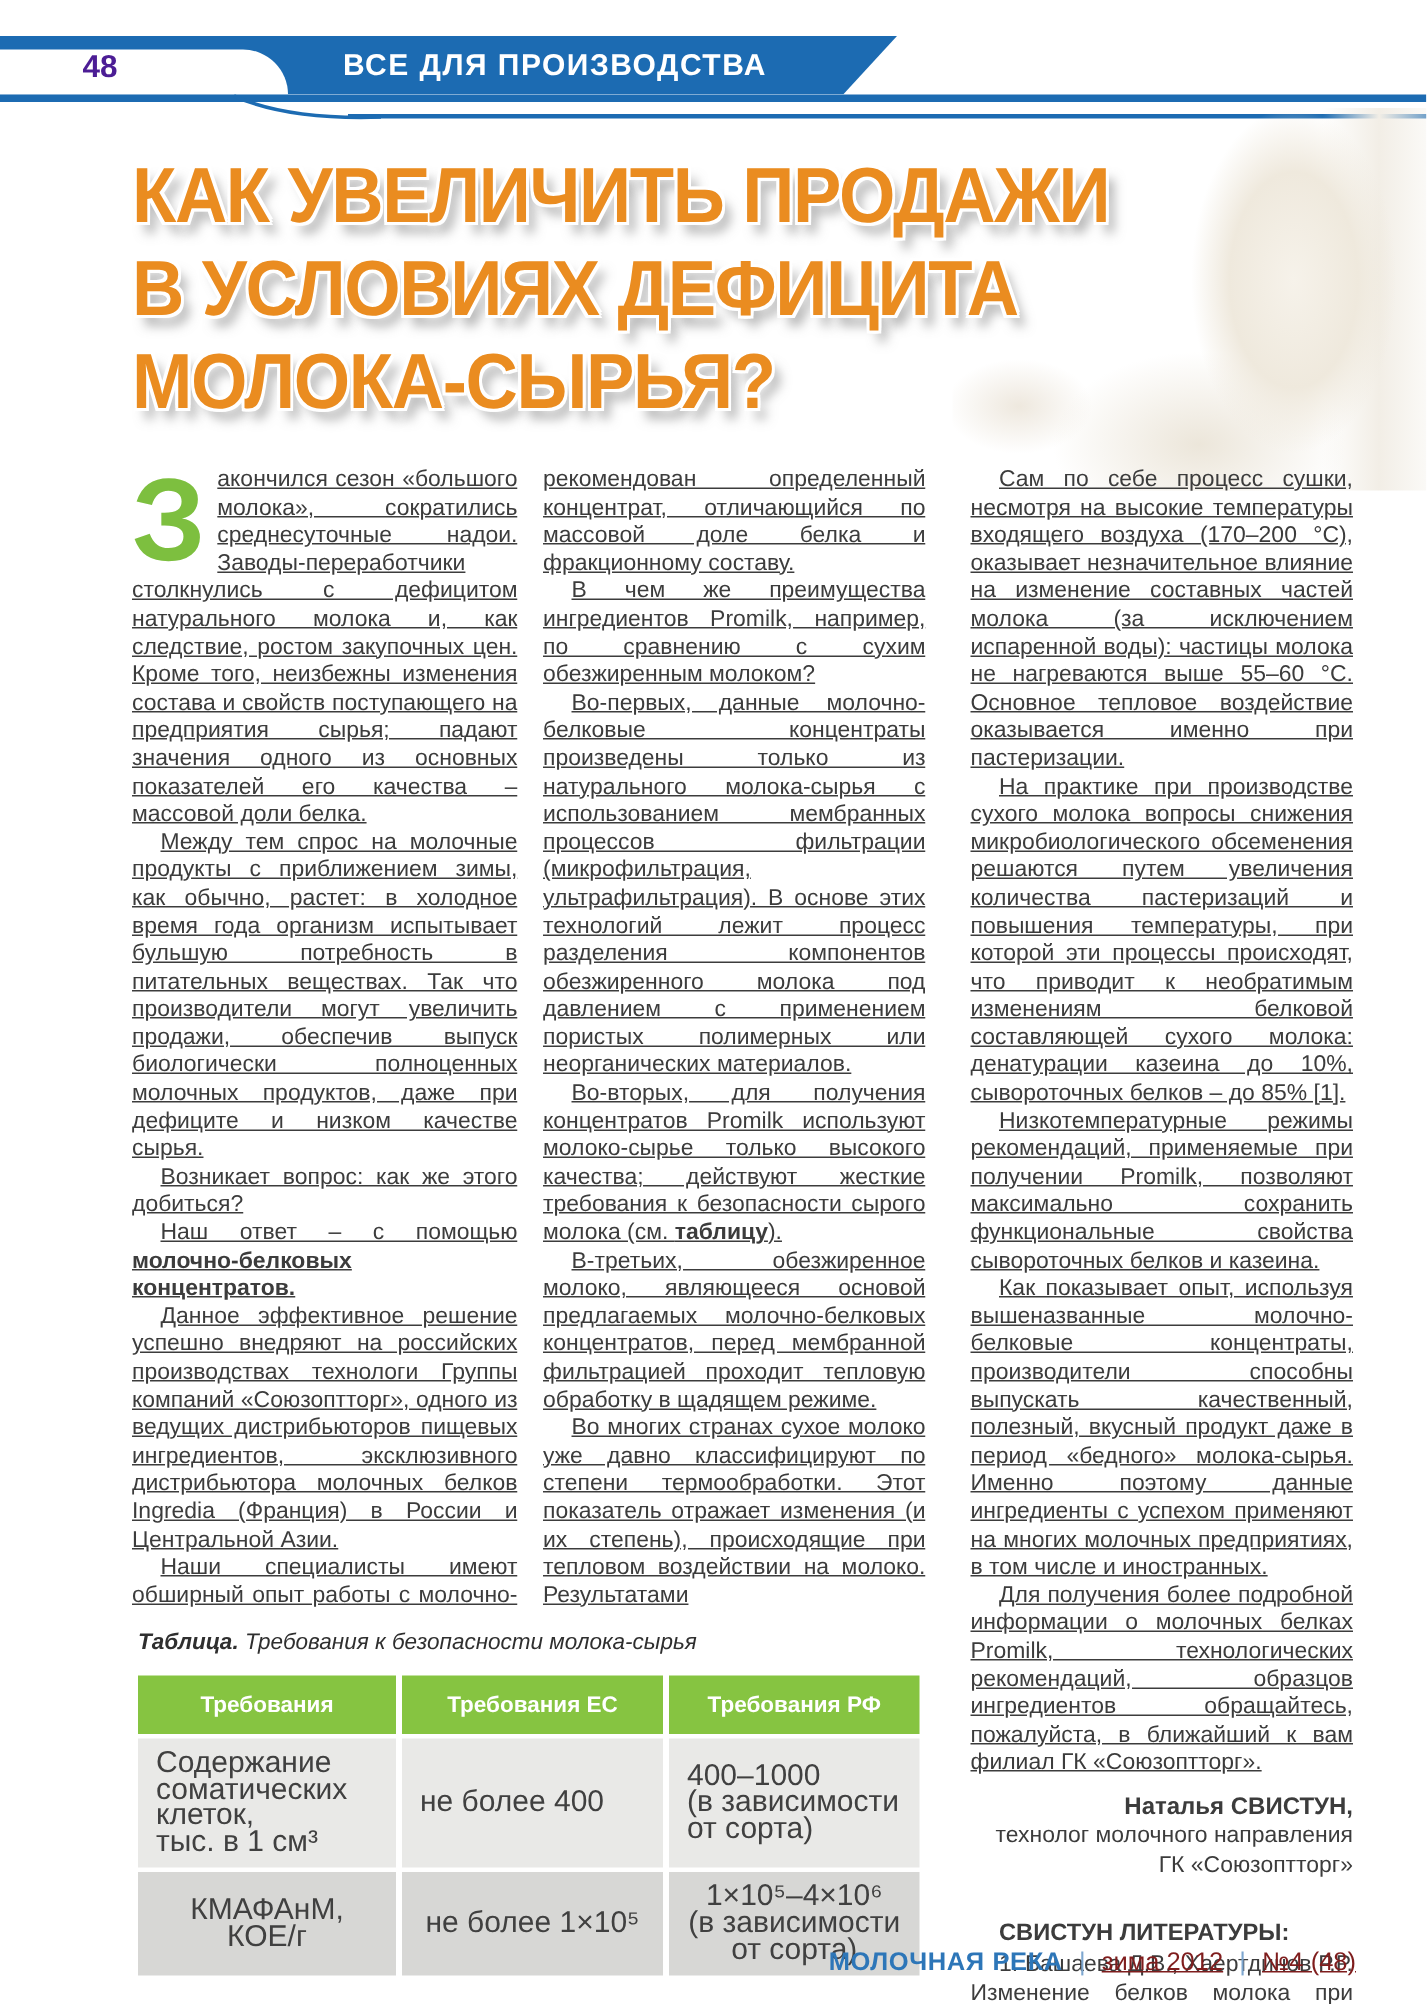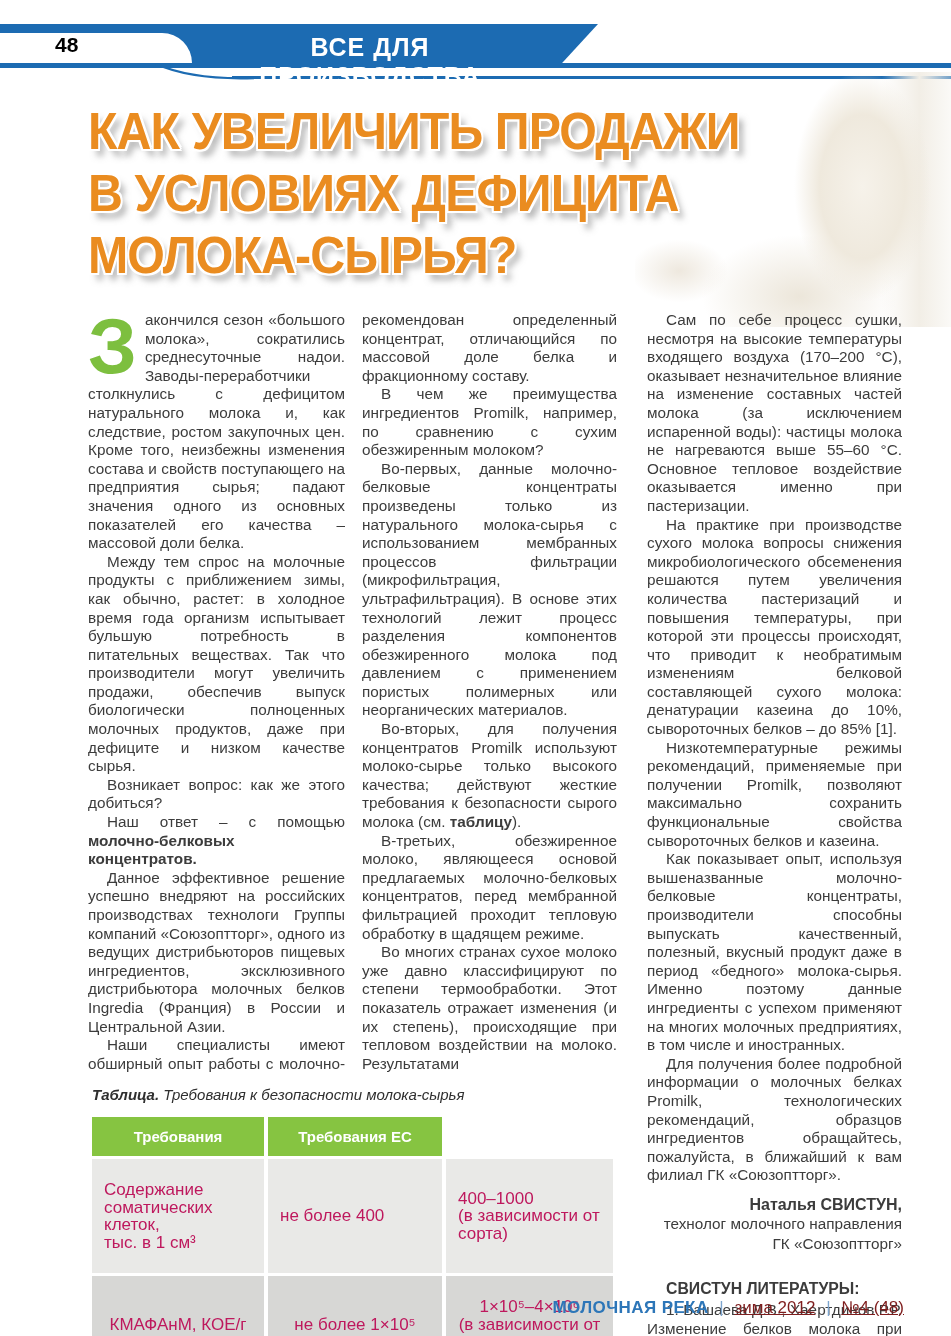--- a/index.html
+++ b/index.html
@@ -9,23 +9,23 @@
   }
 
   
   .hdr-slab { position:absolute; left:0; top:24px; width:598px; height:39px;
     background:#1c6bb2; clip-path:polygon(0 0,100% 0,94% 100%,0 100%); }
   .hdr-notch { position:absolute; left:0; top:33px; width:192px; height:30px;
     background:#fff; border-top-right-radius:30px; }
   .hdr-line-thick { position:absolute; left:0; top:63px; width:951px; height:5px; background:#1c6bb2; }
   .hdr-line-thin  { position:absolute; left:232px; top:76px; width:719px; height:3px; background:#1c6bb2; }
   .hdr-swoosh { position:absolute; left:150px; top:58px; }
-  .page-number { position:absolute; left:55px; top:33px; font-size:21px; font-weight:bold; color:#000000; }
+  .page-number { position:absolute; left:55px; top:33px; font-size:21px; font-weight:bold; color:#4c1d95; }
   .banner-label { position:absolute; left:200px; top:33px; width:340px; text-align:center;
-    color:#ffffff; font-weight:bold; font-size:25px; letter-spacing:1px; }
+    color:#ffffff; font-weight:bold; font-size:20px; letter-spacing:1px; }
 
   
   .splash { position:absolute; top:72px; left:635px; width:316px; height:255px;
     background:
       radial-gradient(95px 160px at 72% 45%, #f6f2ea 0%, #efe9dd 45%, rgba(239,233,221,0) 72%),
       radial-gradient(150px 95px at 52% 88%, #ece6da 0%, rgba(236,230,218,0) 65%),
       radial-gradient(70px 45px at 14% 78%, #eee8de 0%, rgba(238,232,222,0) 70%),
       linear-gradient(90deg, rgba(244,241,234,0) 78%, #f2eee6 90%, rgba(244,241,234,0.4) 100%);
   }
 
@@ -38,21 +38,21 @@
       -2px 0 0 #fff, 2px 0 0 #fff, 0 -2px 0 #fff, 0 2px 0 #fff,
       6px 7px 7px rgba(110,110,110,0.5);
   }
 
   
   .cols { position:absolute; left:88px; top:311px; display:flex; }
   .col { font-size:15.3px; line-height:18.6px; color:#3c3c3c; text-align:justify; }
   .col-1 { width:257px; margin-right:17px; height:762px; overflow:hidden; }
   .col-2 { width:255px; margin-right:30px; height:762px; overflow:hidden; }
   .col-3 { width:255px; }
-  .para { margin:0; }
+  .para { margin:0;text-decoration:underline; }
   .para.ind { text-indent:19px; }
   .b { font-weight:bold; }
   .dropcap { float:left; color:#7dbf3f; font-weight:bold; font-size:78px;
     line-height:58px; margin:6px 8px 0 0; }
 
   
   .author { margin-top:10px; text-align:right; line-height:19.5px; }
   .author-name { font-weight:bold; font-size:16px; }
   .refs { margin-top:27px; }
   .refs-heading { font-weight:bold; font-size:15.8px; text-indent:19px; margin:0 0 2px; text-align:left; }
@@ -62,21 +62,21 @@
   .tablebox { position:absolute; left:92px; top:1086px; width:561px; }
   .tcaption { font-size:15px; font-style:italic; color:#2f2f2f; margin:0 0 14px 0; }
   .cap-label { font-weight:bold; }
   .thead-row, .tr { display:flex; margin-bottom:3px; }
   .th, .td { box-sizing:border-box; }
   .th { background:#86c441; color:#ffffff; font-weight:bold; font-size:15px;
     text-align:center; padding:11px 4px; }
   .th:nth-child(1){ width:172px; margin-right:4px; }
   .th:nth-child(2){ width:174px; margin-right:4px; }
   .th:nth-child(3){ width:167px; }
-  .td { font-size:17px; color:#be185d; padding:22px 12px; white-space:pre-line;
+  .td { font-size:20px; color:#404040; padding:8px 12px; white-space:pre-line;
     line-height:17.6px; display:flex; flex-direction:column; justify-content:center; }
   .td:nth-child(1){ width:172px; margin-right:4px; }
   .td:nth-child(2){ width:174px; margin-right:4px; }
   .td:nth-child(3){ width:167px; }
   .tr.r0 .td { background:#e9e9e7; min-height:67px; }
   .tr.r1 .td { background:#d7d7d5; min-height:58px;text-align:center; }
 
   
   .footer { position:absolute; top:1298px; right:47px; font-size:17px; color:#2d76b8; }
   .footer .mag { font-weight:bold; letter-spacing:0.4px; }
@@ -144,20 +144,21 @@
     </div>
   </div>
 
   <div class="tablebox">
     <p class="tcaption">
       <span class="cap-label">Таблица.</span><span> Требования к безопасности молока-сырья</span>
     </p>
     <div class="thead-row">
         <div class="th">Требования</div>
         <div class="th">Требования ЕС</div>
+        <div class="th">Требования РФ</div>
       </div>
     <div>
         <div class="tr r0">
           <div class="td">Содержание
 соматических клеток,
 тыс. в 1 см³</div>
           <div class="td">не более 400</div>
           <div class="td">400–1000
 (в зависимости от сорта)</div>
         </div>

